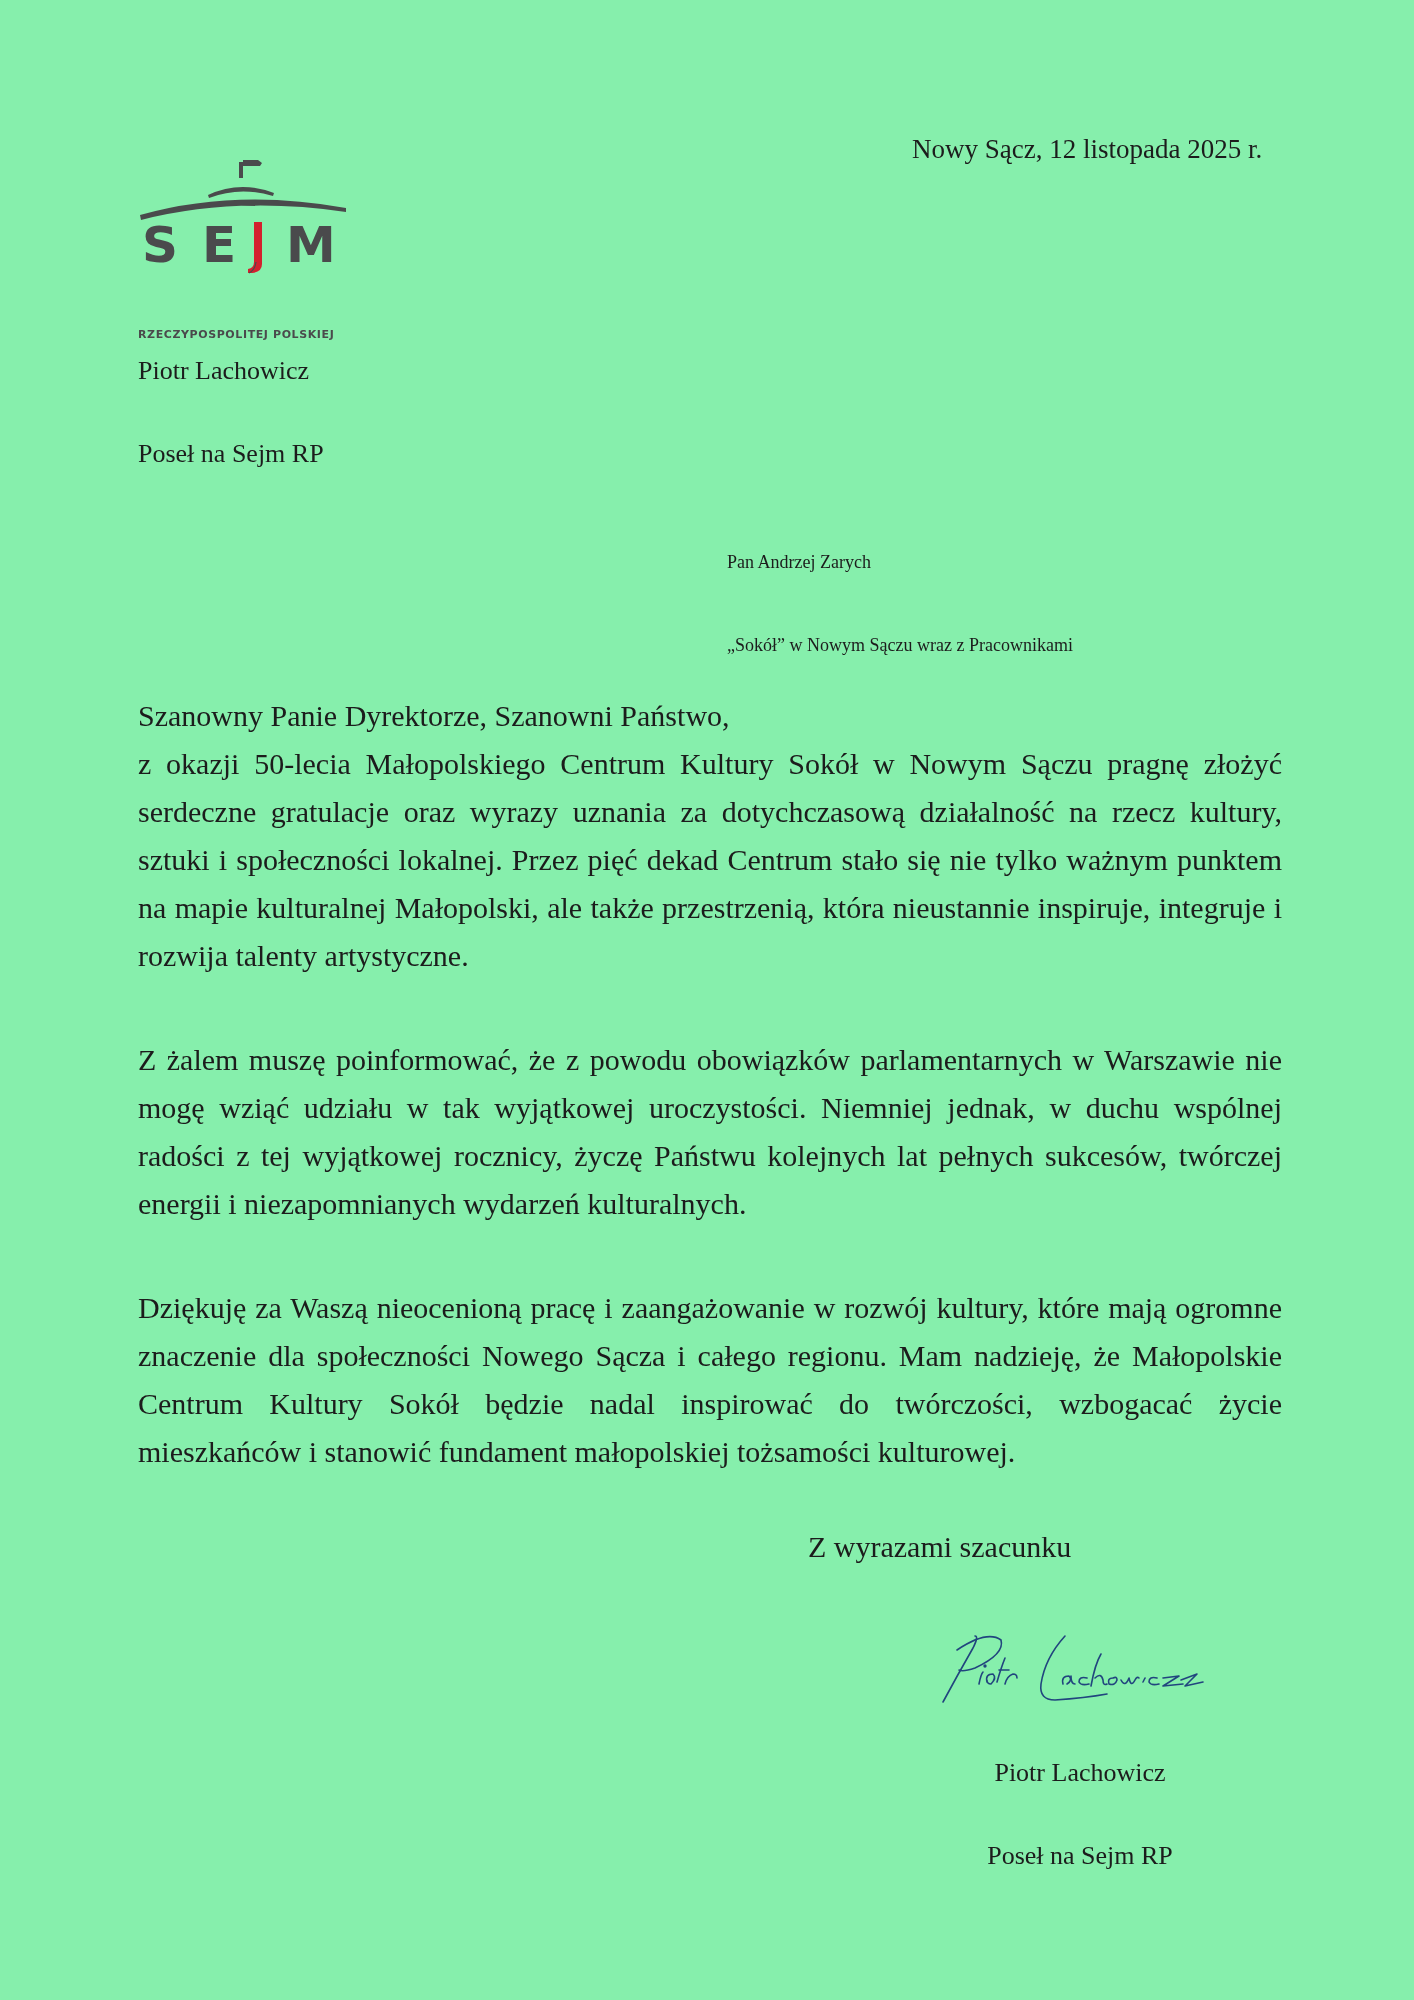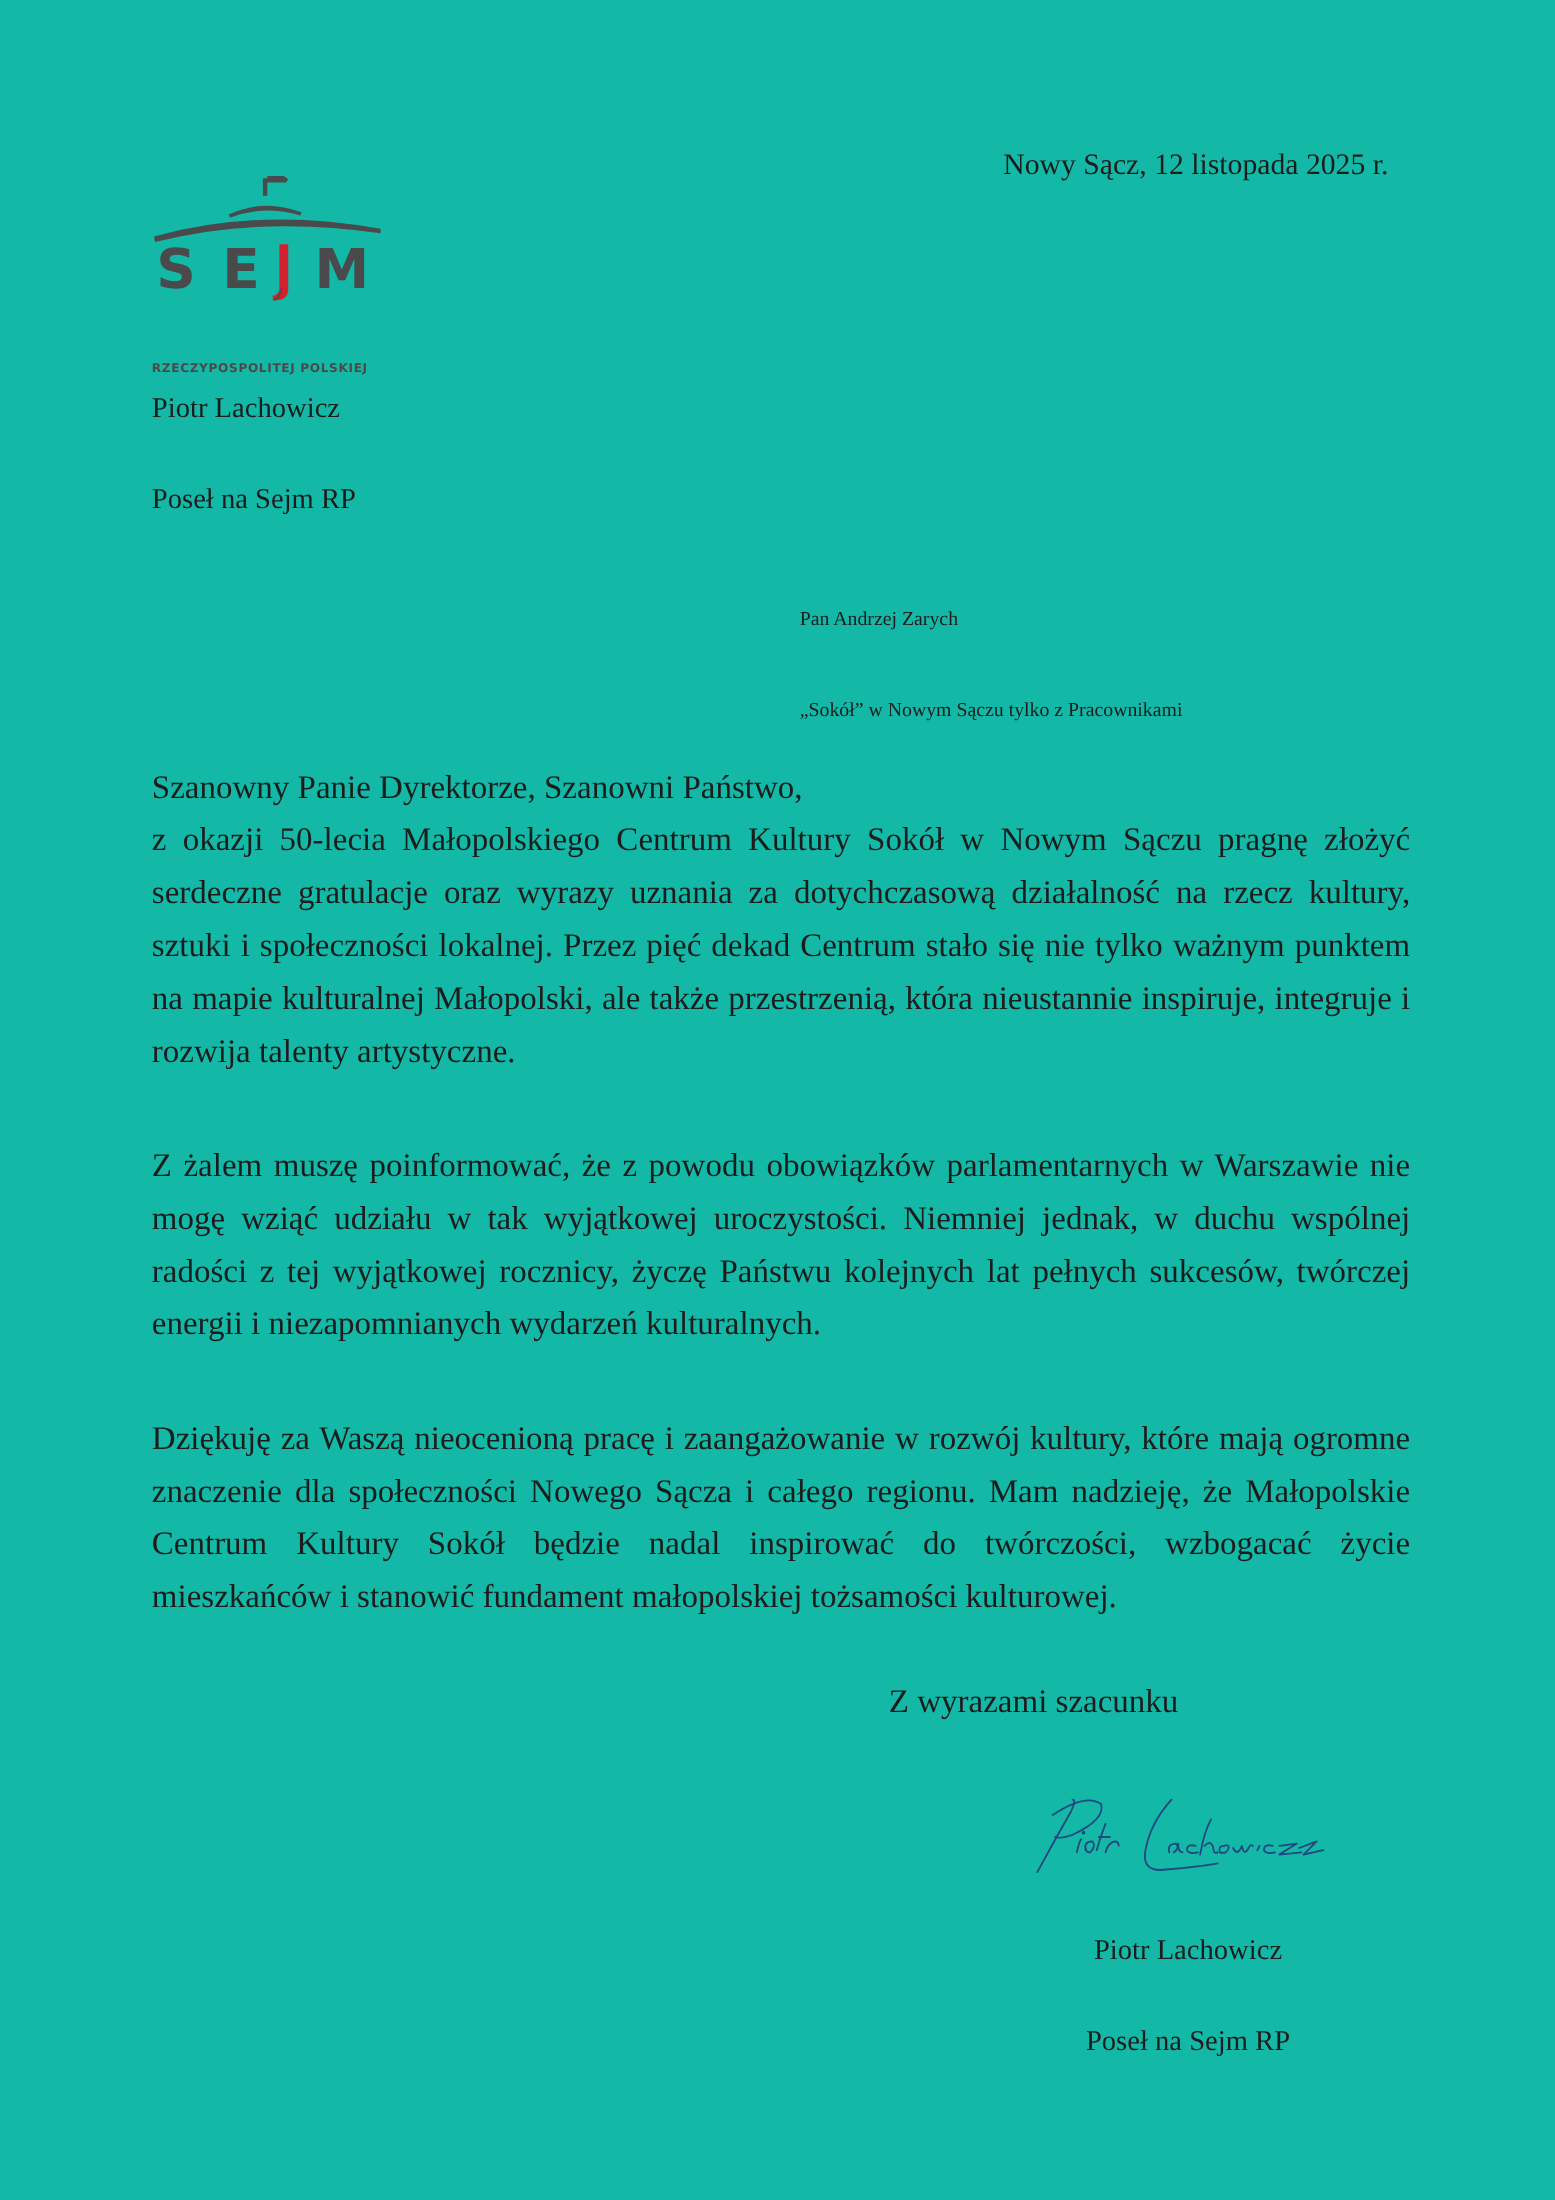--- a/index.html
+++ b/index.html
@@ -13,21 +13,21 @@
     position: relative;
     overflow: hidden;
     font-family: "Liberation Serif", "DejaVu Serif", serif;
     color: #1c1c1c;
   }
   .page {
     position: absolute;
     left: 0; top: 0;
     width: 1414px;
     height: 2000px;
-    background: #14b8a6;
+    background: #86efac;
   }
   .abs { position: absolute; }
 
   
   .date-line {
     left: 912px;
     top: 133px;
     font-size: 27px;
     line-height: 32px;
     white-space: nowrap;
@@ -136,21 +136,21 @@
     <div style="position:absolute; left:2px; top:128px; font-family:'DejaVu Sans', sans-serif; font-weight:bold; font-size:11px; letter-spacing:0.6px; color:#4a4a4c; white-space:nowrap;margin-top:48px;">RZECZYPOSPOLITEJ POLSKIEJ</div>
   </div>
 
   <div class="abs sender">
     <span class="line">Piotr Lachowicz</span>
     <span class="line">Poseł na Sejm RP</span>
   </div>
 
   <div class="abs recipient">
     <span class="line">Pan Andrzej Zarych</span>
-    <span class="line">„Sokół” w Nowym Sączu tylko z Pracownikami</span>
+    <span class="line">„Sokół” w Nowym Sączu wraz z Pracownikami</span>
   </div>
 
   <div class="abs body-block">
     <p class="salutation">Szanowny Panie Dyrektorze, Szanowni Państwo,</p>
     <p class="para first">z okazji 50-lecia Małopolskiego Centrum Kultury Sokół w Nowym Sączu pragnę złożyć serdeczne gratulacje oraz wyrazy uznania za dotychczasową działalność na rzecz kultury, sztuki i społeczności lokalnej. Przez pięć dekad Centrum stało się nie tylko ważnym punktem na mapie kulturalnej Małopolski, ale także przestrzenią, która nieustannie inspiruje, integruje i rozwija talenty artystyczne.</p>
     <p class="para">Z żalem muszę poinformować, że z powodu obowiązków parlamentarnych w Warszawie nie mogę wziąć udziału w tak wyjątkowej uroczystości. Niemniej jednak, w duchu wspólnej radości z tej wyjątkowej rocznicy, życzę Państwu kolejnych lat pełnych sukcesów, twórczej energii i niezapomnianych wydarzeń kulturalnych.</p>
     <p class="para">Dziękuję za Waszą nieocenioną pracę i zaangażowanie w rozwój kultury, które mają ogromne znaczenie dla społeczności Nowego Sącza i całego regionu. Mam nadzieję, że Małopolskie Centrum Kultury Sokół będzie nadal inspirować do twórczości, wzbogacać życie mieszkańców i stanowić fundament małopolskiej tożsamości kulturowej.</p>
   </div>
 
   <div class="abs closing">Z wyrazami szacunku</div>

